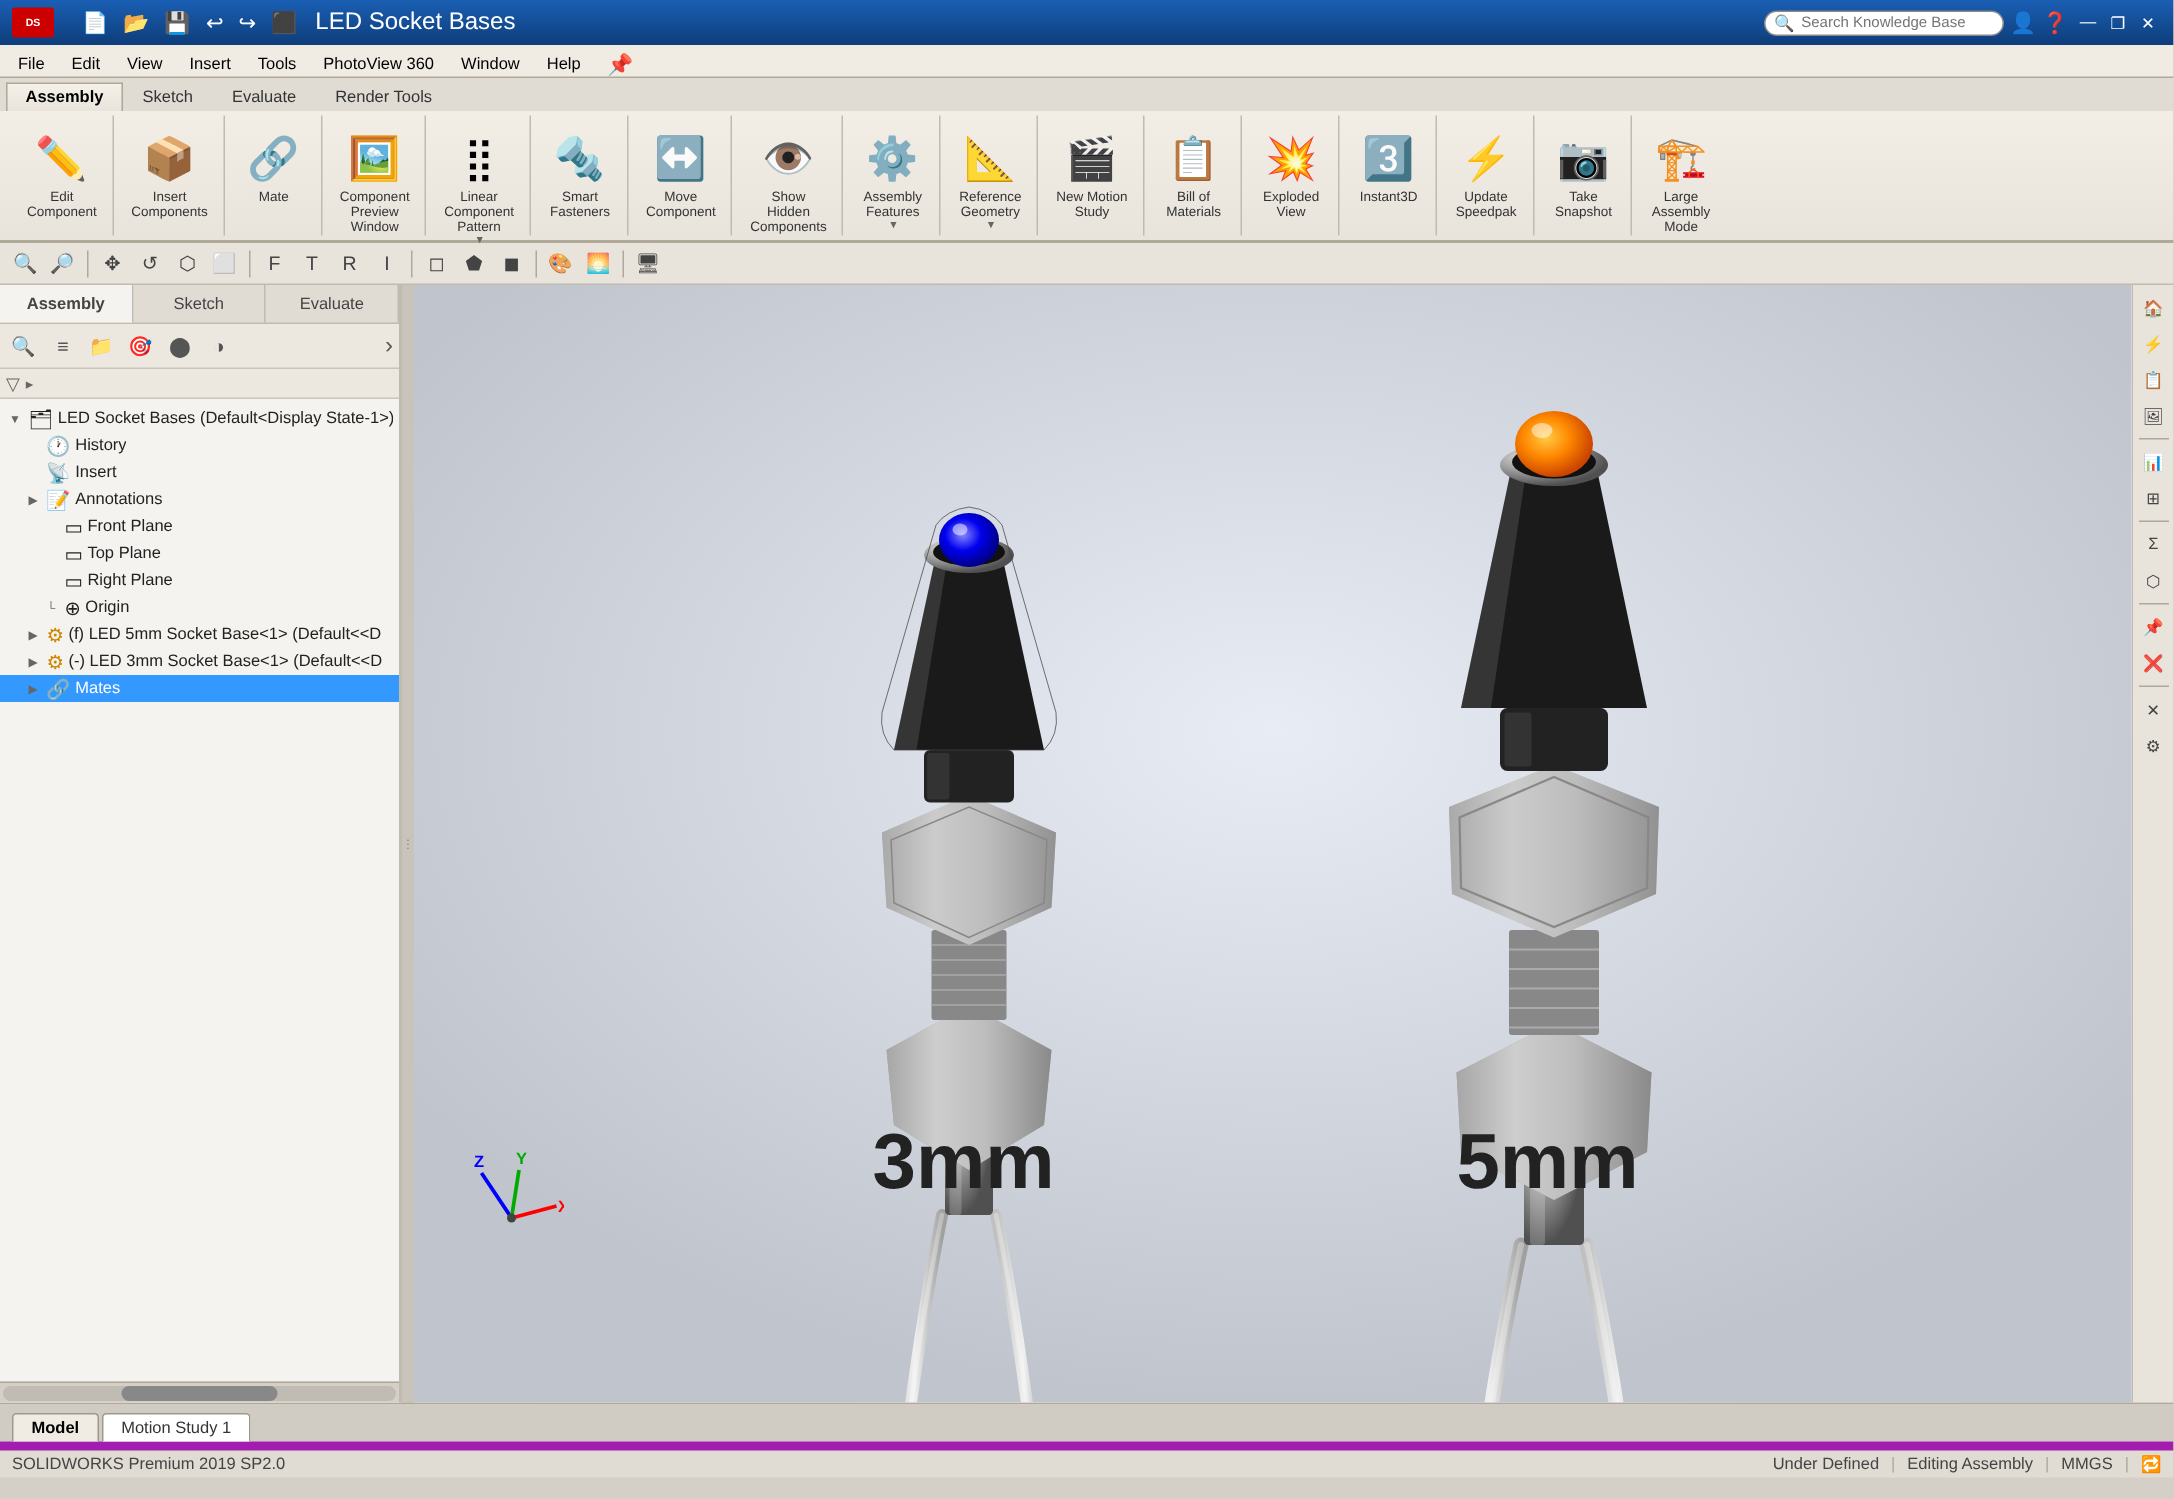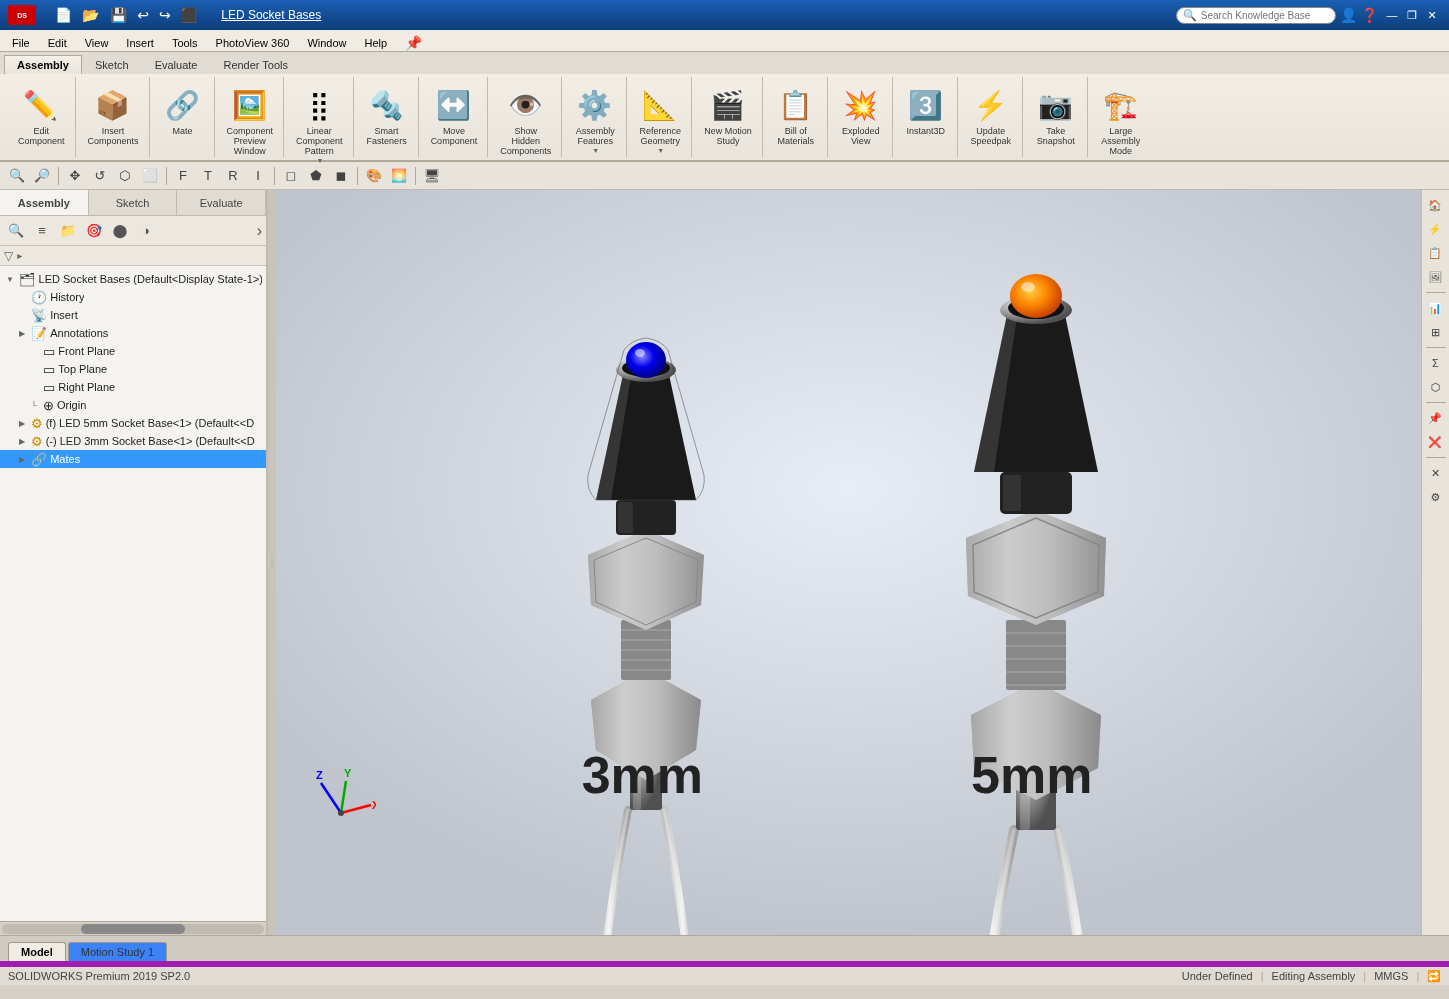--- a/index.html
+++ b/index.html
@@ -307,21 +307,21 @@
       border-top: 1px solid #b0a898;
       display: flex;
       align-items: flex-end;
       padding: 0 4px 0 8px;
       gap: 2px;
     }
     .bottom-tab {
       padding: 3px 12px;
       font-size: 11px;
       cursor: pointer;
-      background: #3b82f6;
+      background: #ffffff;
       border: 1px solid #a0988c;
       border-bottom: none;
       border-radius: 3px 3px 0 0;
       color: #333;
     }
     .bottom-tab.active {
       background: #f0ece4;
       color: #000;
       font-weight: bold;
     }
@@ -363,24 +363,23 @@
       color: #666;
     }
     .filter-icon { font-size: 12px; margin-right: 4px; }
 
     .window-controls { display: flex; gap: 2px; }
     .win-btn { width: 18px; height: 18px; display: flex; align-items: center; justify-content: center; font-size: 11px; cursor: pointer; color: white; }
 
     
     #asm-name {
       color: white;
-      font-size: 12px;
+      font-size: 16px;
       font-weight: normal;
-      margin-left: 12px;
-      text-decoration: underline;
+      margin-left: 1px;
     }
 
     
     .drop-arrow { font-size: 7px; color: #666; margin-left: 1px; }
 
     
     #panel-resize-handle {
       width: 8px;
       background: #c8c4bc;
       cursor: ew-resize;

